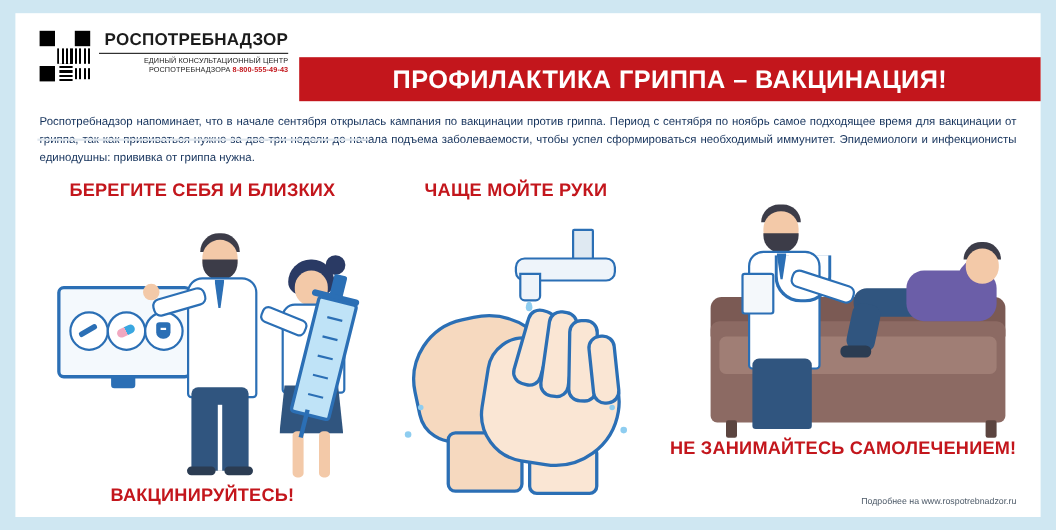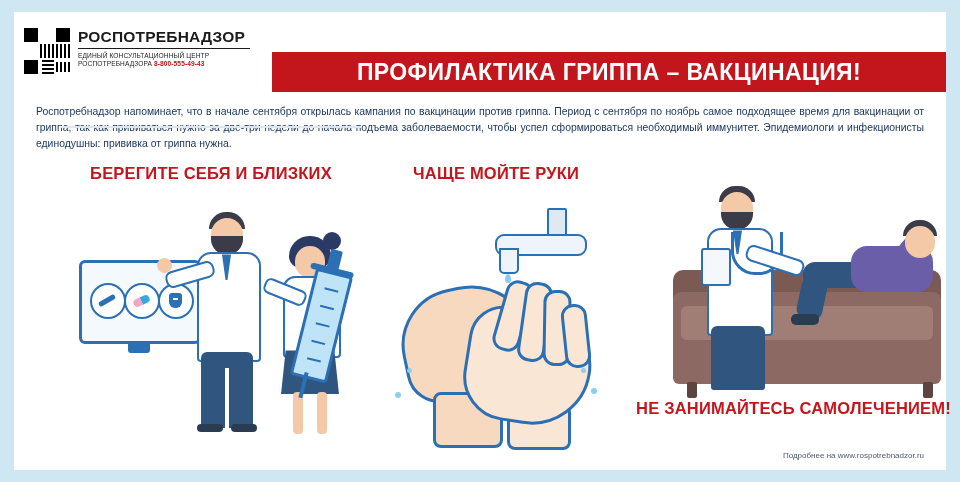--- a/index.html
+++ b/index.html
@@ -17,22 +17,22 @@
     background:#ffffff;
     box-sizing:border-box;
   }
 
   
   .header{
     position:relative;
     height:78px;
   }
   .logo-block{
-    position:absolute;left:10px;top:16px;
-    display:flex;align-items:flex-start;gap:8px;
+    position:absolute;left:22px;top:16px;
+    display:flex;align-items:flex-start;gap:8px;text-align:right;
   }
   .qr{
     width:46px;height:46px;
     background:
       linear-gradient(#000,#000) 0 0/14px 14px no-repeat,
       linear-gradient(#fff,#fff) 3px 3px/8px 8px no-repeat,
       linear-gradient(#000,#000) 5px 5px/4px 4px no-repeat,
       linear-gradient(#000,#000) 32px 0/14px 14px no-repeat,
       linear-gradient(#fff,#fff) 35px 3px/8px 8px no-repeat,
       linear-gradient(#000,#000) 37px 5px/4px 4px no-repeat,
@@ -72,21 +72,21 @@
   
   .intro{
     margin:14px 22px 0 22px;
     font-size:10.4px;line-height:1.55;color:#16335c;
     text-align:justify;
   }
 
   
   .panels{
     position:relative;
-    margin-top:12px;height:300px;margin-left:27px;
+    margin-top:12px;height:300px;
   }
   .panel{position:absolute;top:0;height:300px;}
   .p1{left:20px;width:300px;}
   .p2{left:330px;width:250px;}
   .p3{left:590px;width:325px;}
 
   .cap{
     position:absolute;
     font-weight:bold;color:#c3161c;
     text-align:center;letter-spacing:.2px;
@@ -394,20 +394,21 @@
             <div class="syr-tick" style="top:14px"></div>
             <div class="syr-tick" style="top:32px"></div>
             <div class="syr-tick" style="top:50px"></div>
             <div class="syr-tick" style="top:68px"></div>
             <div class="syr-tick" style="top:86px"></div>
           </div>
           <div class="syr-needle"></div>
         </div>
       </div>
 
+      <div class="cap cap-bot">ВАКЦИНИРУЙТЕСЬ!</div>
     </div>
 
     <div class="panel p3">
       <div class="cap cap-top"></div>
 
       <div class="art">
         <div class="sofa-back"></div>
         <div class="sofa"></div>
         <div class="sofa-seat"></div>
         <div class="sofa-leg sl1"></div>

